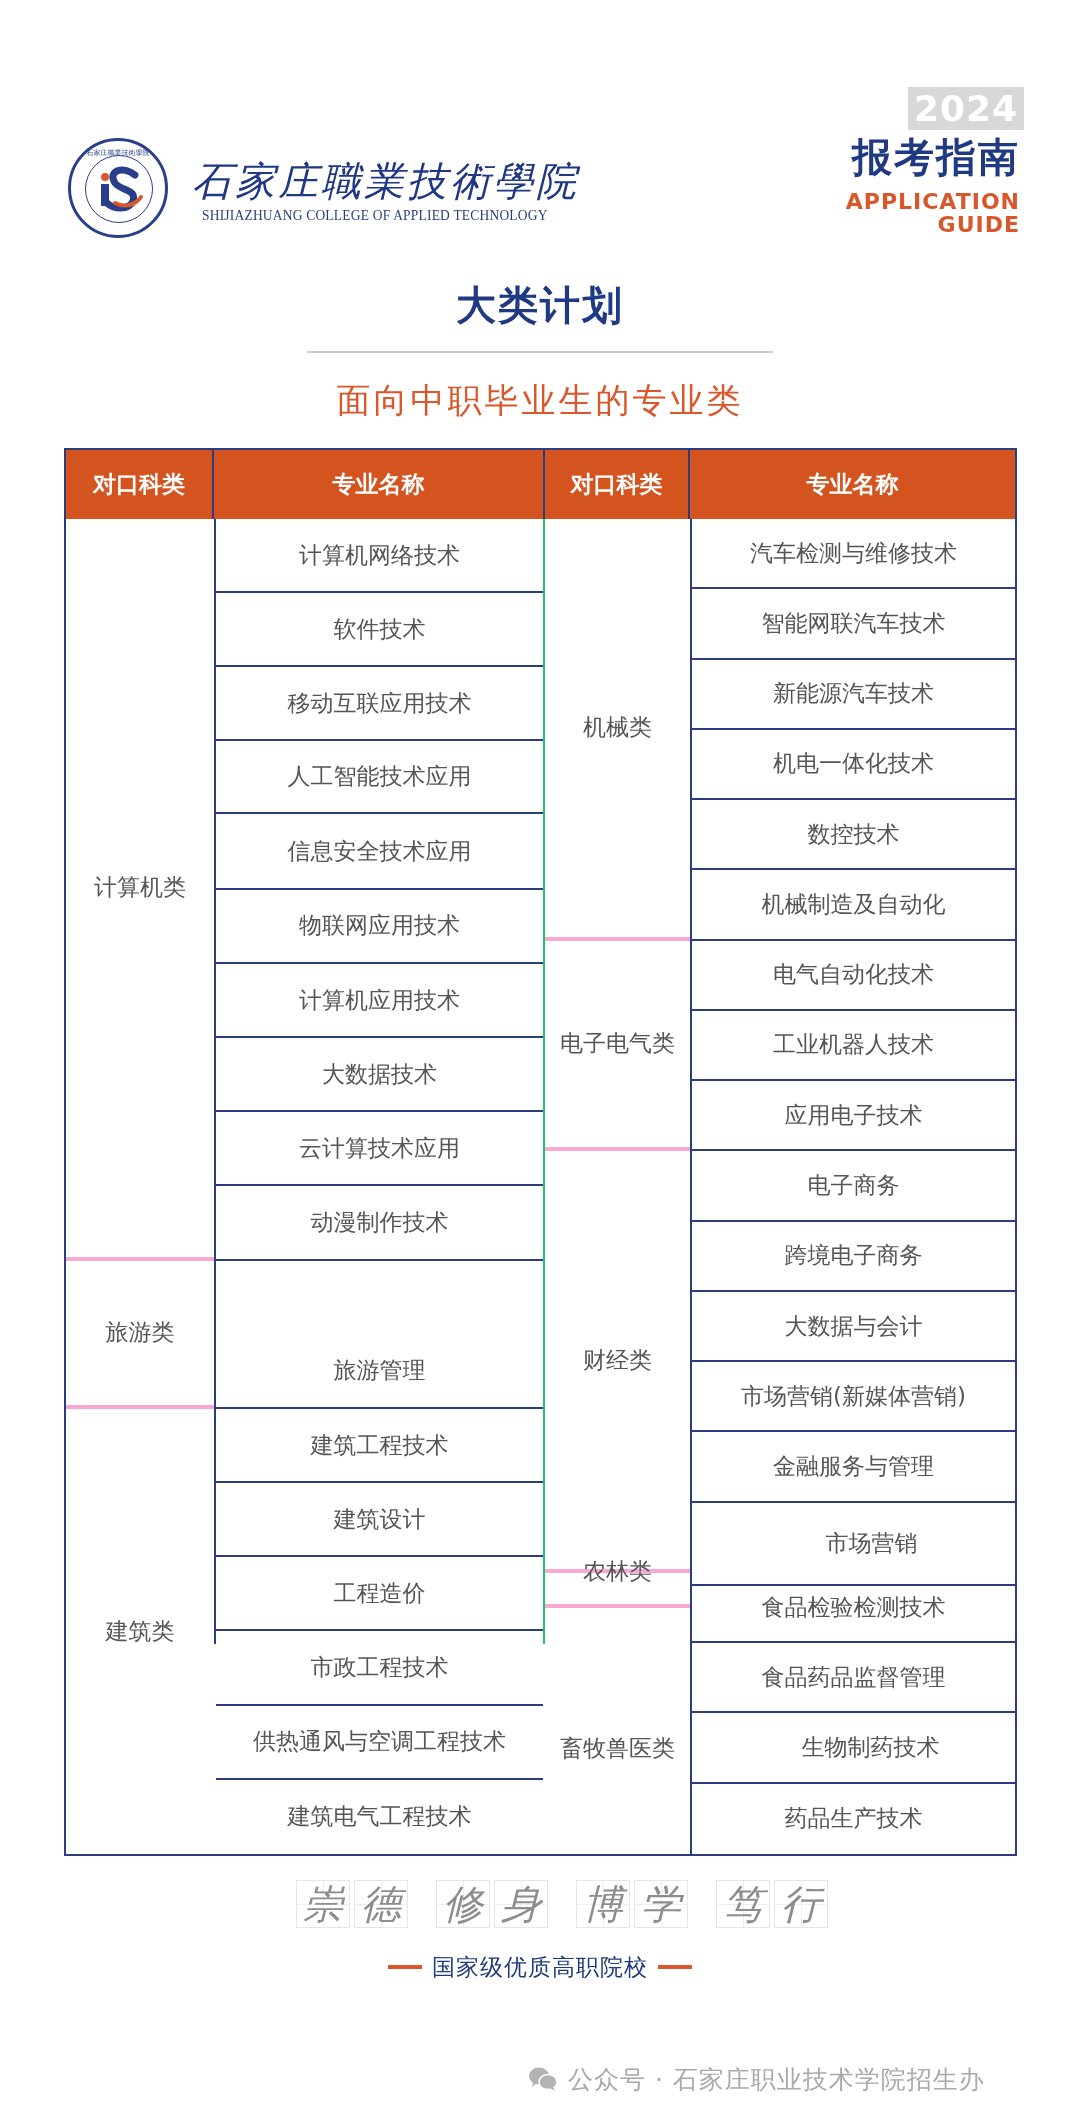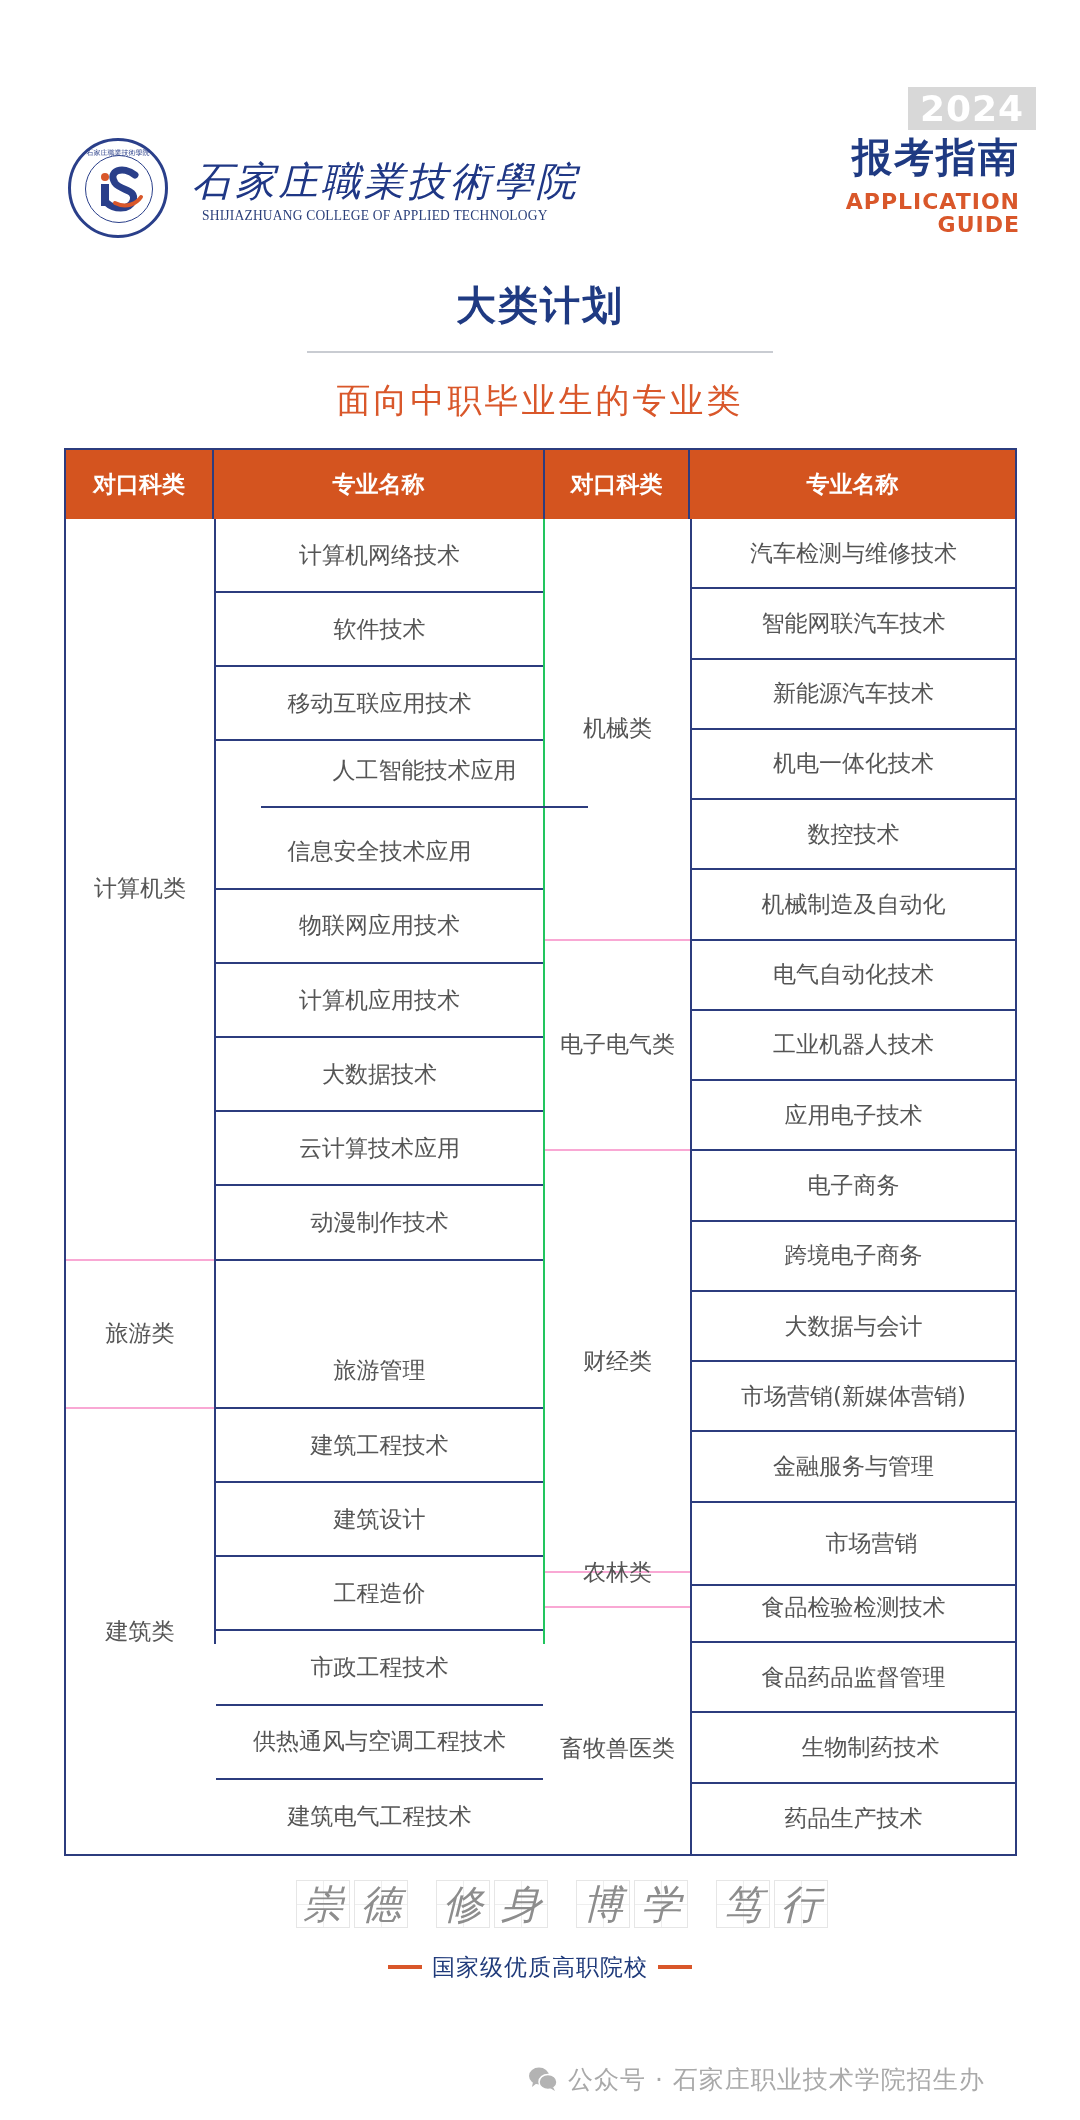--- a/index.html
+++ b/index.html
@@ -12,21 +12,21 @@
     border:3px solid #2a3f8a; box-sizing:border-box; background:#fff; }
   .logo-seal .inner { position:absolute; left:14px; top:14px; width:66px; height:66px; border-radius:50%;
     border:1.5px solid #2a3f8a; }
   .logo-seal svg { position:absolute; left:0; top:0; }
   .college-cn { left:192px; top:154px; width:360px; height:54px; font-family:"DejaVu Serif", serif;
     font-style:italic; font-size:40px; color:#1f3785; letter-spacing:3px; line-height:54px; white-space:nowrap; }
   .college-en { left:202px; top:208px; width:350px; font-family:"Liberation Serif", serif; font-size:13.5px;
     color:#2a3f7a; letter-spacing:0.2px; white-space:nowrap; transform:scaleY(1.1); }
 
   
-  .year-box { left:908px; top:87px; width:128px; height:43px; background:#d8d8d8;
+  .year-box { left:908px; top:87px; width:116px; height:43px; background:#d8d8d8;
     color:#ffffff; font-weight:bold; font-size:36px; line-height:43px; text-align:center;
     font-family:"DejaVu Sans", sans-serif; letter-spacing:1px; }
   .guide-cn { right:60px; top:134px; font-size:40px; font-weight:bold; color:#1f3a82; line-height:46px; letter-spacing:2px; white-space:nowrap; }
   .guide-en1 { right:60px; top:190px; font-size:22px; font-weight:bold; color:#d9572a; line-height:24px; letter-spacing:1px; white-space:nowrap; }
   .guide-en2 { right:60px; top:213px; font-size:22px; font-weight:bold; color:#d9572a; line-height:24px; letter-spacing:1px; white-space:nowrap; }
 
   
   .main-title { left:0; width:1080px; top:272px; text-align:center; font-size:40px; font-weight:bold;
     color:#1f3a82; line-height:66px; letter-spacing:2px; }
   .title-divider { left:307px; top:351px; width:466px; height:2px; background:#c9ccd2; }
@@ -34,21 +34,21 @@
     line-height:44px; letter-spacing:3px; }
 
   
   .table { left:64px; top:448px; width:953px; height:1408px; border:2px solid #2c3c7e; box-sizing:border-box; background:#fff; }
   .thead { position:absolute; left:0; top:0; width:100%; height:69px; background:#d4541f; }
   .th { position:absolute; top:0; height:69px; line-height:69px; text-align:center; color:#fff;
     font-size:23px; font-weight:bold; border-right:2px solid #2c3c7e; box-sizing:border-box; }
   .th.last { border-right:none; }
   .col { position:absolute; top:69px; box-sizing:border-box; }
   .cat { position:absolute; left:0; width:100%; box-sizing:border-box; display:flex; align-items:center;
-    justify-content:center; color:#555; font-size:23px; border-bottom:2px solid #f9a8d4; }
+    justify-content:center; color:#555; font-size:23px; border-bottom:4px solid #f9a8d4; }
   .cat.last { border-bottom:none; }
   .maj { position:absolute; left:0; width:100%; box-sizing:border-box; display:flex; align-items:center;
     justify-content:center; color:#555; font-size:23px; border-bottom:2px solid #2c3c7e; white-space:nowrap; }
   .maj.last { border-bottom:none; }
 
   
   .motto { left:296px; top:1880px; height:48px; display:flex; gap:0; }
   .motto .group { display:flex; margin-right:24px; }
   .motto .group:last-child { margin-right:0; }
   .motto .ch { width:54px; height:48px; border:1px solid #e6e6e6; box-sizing:border-box; margin-right:4px;
@@ -99,21 +99,21 @@
   <div class="col" id="left-cat" style="left:0;width:148px;height:1335px;">
       <div class="cat" style="top: 0px; height: 741.667px;">计算机类</div>
       <div class="cat" style="top: 741.667px; height: 148.333px;">旅游类</div>
       <div class="cat last" style="top: 890px; height: 445px;">建筑类</div>
     </div>
 
   <div class="col" id="left-maj" style="left:148px;width:331px;height:1125px;border-left:2px solid #2c3c7e;border-right:2px solid #22c55e;text-decoration:underline;">
       <div class="maj" style="top: 0px; height: 74.1667px;">计算机网络技术</div>
       <div class="maj" style="top: 74.1667px; height: 74.1667px;">软件技术</div>
       <div class="maj" style="top: 148.333px; height: 74.1667px;">移动互联应用技术</div>
-      <div class="maj" style="top: 215px; height: 74.1667px; margin-left: 45px;">人工智能技术应用</div>
+      <div class="maj" style="top: 221px; height: 74.1667px;">人工智能技术应用</div>
       <div class="maj" style="top: 296.667px; height: 74.1667px;">信息安全技术应用</div>
       <div class="maj" style="top: 370.833px; height: 74.1667px;">物联网应用技术</div>
       <div class="maj" style="top: 445px; height: 74.1667px;">计算机应用技术</div>
       <div class="maj" style="top: 519.167px; height: 74.1667px;">大数据技术</div>
       <div class="maj" style="top: 593.333px; height: 74.1667px;">云计算技术应用</div>
       <div class="maj" style="top: 667.5px; height: 74.1667px;">动漫制作技术</div>
       <div class="maj" style="top: 815.833px; height: 74.1667px;">旅游管理</div>
       <div class="maj" style="top: 890px; height: 74.1667px;">建筑工程技术</div>
       <div class="maj" style="top: 964.167px; height: 74.1667px;">建筑设计</div>
       <div class="maj" style="top: 1038.33px; height: 74.1667px;">工程造价</div>

